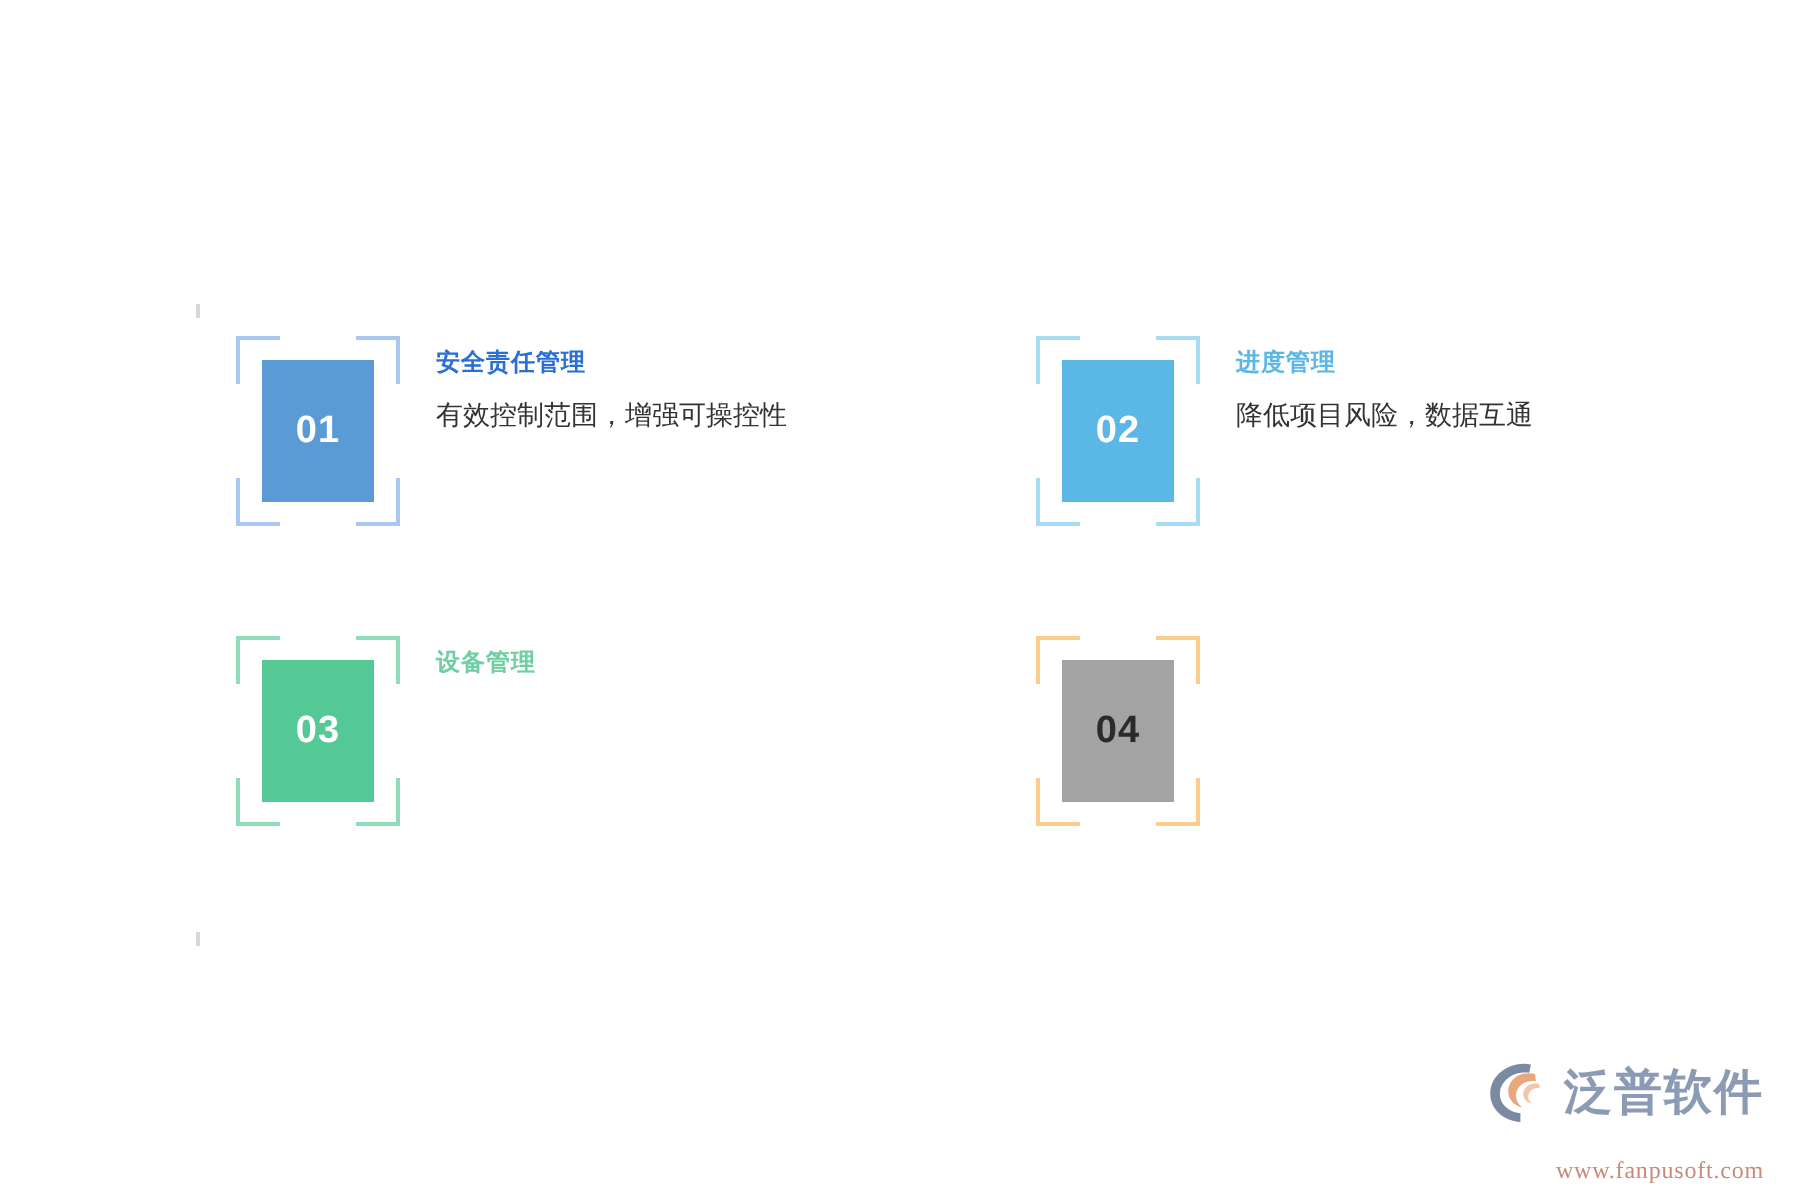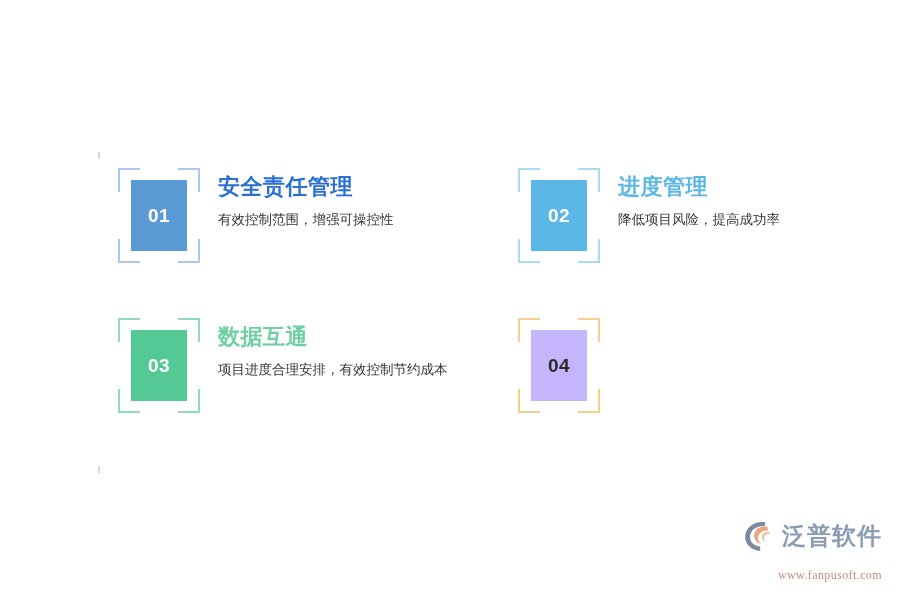--- a/index.html
+++ b/index.html
@@ -91,41 +91,41 @@
   }
 
   
   .body {
     padding-left: 18px;
     padding-top: 6px;
     flex: 1 1 auto;
     min-width: 0;
   }
   .title {
-    font-size: 22px;
+    font-size: 12px;
     font-weight: 700;
     line-height: 1.2;
     margin: 0 0 9px 0;
     letter-spacing: 0.5px;
     white-space: nowrap;
   }
   .desc {
     font-size: 13.5px;
     line-height: 1.65;
     color: #333333;
     margin: 0;
     max-width: 245px;
   }
   .card.wide .desc { max-width: 238px; }
 
   
   .logo {
     position: absolute;
     right: 18px;
-    bottom: 18px;
+    bottom: 8px;
     width: 142px;
     height: 58px;
     display: flex;
     flex-direction: column;
     align-items: flex-end;
     justify-content: flex-end;
   }
   .logo-row {
     display: flex;
     align-items: center;
@@ -181,49 +181,48 @@
         <div class="bracket">
           <i class="tl" style="border-color: rgb(169, 220, 242);"></i>
             <i class="tr" style="border-color: rgb(169, 220, 242);"></i>
             <i class="bl" style="border-color: rgb(169, 220, 242);"></i>
             <i class="br" style="border-color: rgb(169, 220, 242);"></i>
         </div>
         <div class="tile" style="background: rgb(91, 183, 229); color: rgb(255, 255, 255); text-align: right;">02</div>
       </div>
       <div class="body">
         <p class="title" style="color: rgb(91, 183, 229);">进度管理</p>
-        <p class="desc">降低项目风险，提高成功率</p>
+        <p class="desc">降低项目风险，数据互通</p>
       </div>
     </div>
 
     <div class="card wide">
       <div class="badge-wrap">
         <div class="bracket">
           <i class="tl" style="border-color: rgb(143, 220, 186);"></i>
             <i class="tr" style="border-color: rgb(143, 220, 186);"></i>
             <i class="bl" style="border-color: rgb(143, 220, 186);"></i>
             <i class="br" style="border-color: rgb(143, 220, 186);"></i>
         </div>
         <div class="tile" style="background: rgb(85, 201, 149); color: rgb(255, 255, 255);">03</div>
       </div>
       <div class="body">
-        <p class="title" style="color: rgb(110, 207, 162);">数据互通</p>
-        <p class="desc">项目进度合理安排，有效控制节约成本</p>
+        <p class="title" style="color: rgb(110, 207, 162);">设备管理</p>
       </div>
     </div>
 
     <div class="card">
       <div class="badge-wrap">
         <div class="bracket">
           <i class="tl" style="border-color: rgb(249, 205, 142);"></i>
             <i class="tr" style="border-color: rgb(249, 205, 142);"></i>
             <i class="bl" style="border-color: rgb(249, 205, 142);"></i>
             <i class="br" style="border-color: rgb(249, 205, 142);"></i>
         </div>
-        <div class="tile" style="background: #c4b5fd; color: rgb(43, 43, 43);">04</div>
+        <div class="tile" style="background: #a3a3a3; color: rgb(43, 43, 43);">04</div>
       </div>
     </div>
 
   </div>
 
   <div class="logo">
     <div class="logo-row">
       <span class="logo-mark">
         <svg viewBox="0 0 34 32" width="34" height="32" aria-hidden="true">
           <path d="M22.5 2.2 C12.5 0.4 3.2 6.6 2.2 15.4 C1.3 23.6 8.0 30.4 17.2 31.0 L17.2 26.6 C10.8 26.0 6.4 21.6 7.0 16.0 C7.7 9.8 14.3 5.2 21.6 6.4 Z" fill="#7b8aa3"></path>

